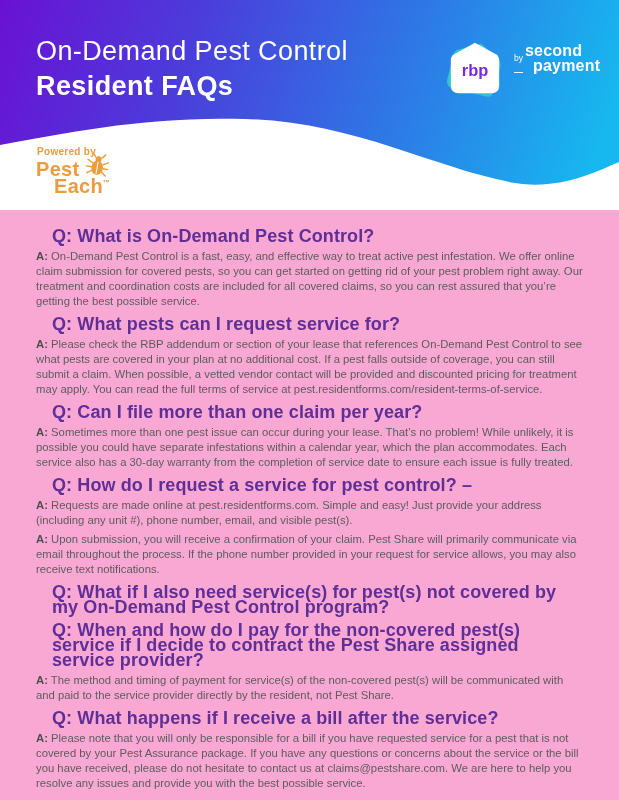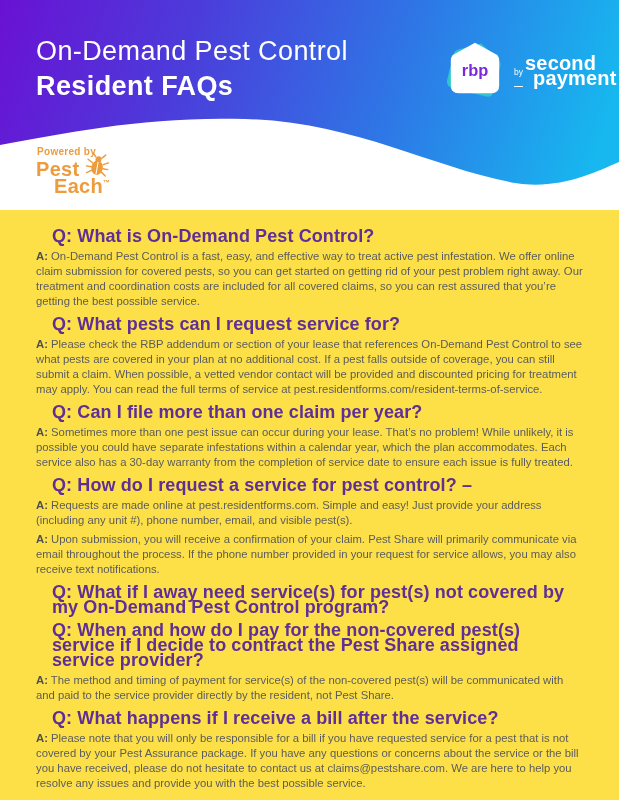--- a/index.html
+++ b/index.html
@@ -1,40 +1,40 @@
 <!DOCTYPE html>
 <html><head>
 <meta charset="utf-8">
 <style>
   html, body { margin:0; padding:0; background:#ffffff; }
   body {
     width:619px; height:800px; overflow:hidden;
     font-family:"Liberation Sans", sans-serif;
     -webkit-font-smoothing:antialiased;
   }
-  .page { position:relative; width:619px; height:800px; background:#fde047; }
+  .page { position:relative; width:619px; height:800px; background:#f9a8d4; }
 
   
   .header {
     position:relative; width:619px; height:210px;
     background:linear-gradient(108deg,#6A11D3 0%, #4B3DDB 30%, #2E77E6 62%, #17B7EF 94%);
     overflow:hidden;
   }
   .title1 {
     position:absolute; left:36px; top:36px;
     font-size:27px; font-weight:400; color:#ffffff; letter-spacing:0.4px;
   }
   .title2 {
     position:absolute; left:36px; top:71px;
     font-size:27px; font-weight:700; color:#ffffff; letter-spacing:0.4px;
   }
   .rbp-badge { position:absolute; left:446px; top:39px; width:58px; height:58px; }
-  .byline { position:absolute; left:514px; top:56px; color:#ffffff; white-space:nowrap;text-decoration:underline; }
+  .byline { position:absolute; left:514px; top:44px; color:#ffffff; white-space:nowrap;text-decoration:underline; }
   .by { font-size:8.5px; font-weight:400; vertical-align:10px; margin-right:2px; opacity:.95; }
-  .sn { display:inline-block; font-size:20px; font-weight:700; line-height:14.5px; letter-spacing:0.2px; }
+  .sn { display:inline-block; font-size:16px; font-weight:700; line-height:14.5px; letter-spacing:0.2px; }
   .sn .sn1 { display:block; }
   .sn .sn2 { display:block; margin-left:8px; }
   .wave { position:absolute; left:0; bottom:0; width:619px; height:100px; display:block; }
 
   
   .pestshare { position:absolute; left:36px; top:146px; color:#EC9B3D; }
   .powered { font-size:10px; font-weight:700; letter-spacing:0.3px; margin:0 0 1px 1px; }
   .ps-line1 { display:flex; align-items:flex-end; }
   .ps-word { font-size:20px; font-weight:800; letter-spacing:0.3px; line-height:20px; }
   .bug { margin-left:5px; margin-top:-6px; transform:rotate(10deg); }
@@ -121,21 +121,21 @@
     <div class="faq-item">
       <h3 class="question">Q: How do I request a service for pest control? –</h3>
       <p class="answer"><span class="a-prefix">A:</span> <span class="a-text">Requests are made online at pest.residentforms.com. Simple and easy! Just provide your address (including any unit #), phone number, email, and visible pest(s).</span></p>
     </div>
 
     <div class="faq-item">
       <p class="answer"><span class="a-prefix">A:</span> <span class="a-text">Upon submission, you will receive a confirmation of your claim. Pest Share will primarily communicate via email throughout the process. If the phone number provided in your request for service allows, you may also receive text notifications.</span></p>
     </div>
 
     <div class="faq-item">
-      <h3 class="question">Q: What if I away need service(s) for pest(s) not covered by my On-Demand Pest Control program?</h3>
+      <h3 class="question">Q: What if I also need service(s) for pest(s) not covered by my On-Demand Pest Control program?</h3>
     </div>
 
     <div class="faq-item">
       <h3 class="question">Q: When and how do I pay for the non-covered pest(s) service if I decide to contract the Pest Share assigned service provider?</h3>
       <p class="answer"><span class="a-prefix">A:</span> <span class="a-text">The method and timing of payment for service(s) of the non-covered pest(s) will be communicated with and paid to the service provider directly by the resident, not Pest Share.</span></p>
     </div>
 
     <div class="faq-item">
       <h3 class="question">Q: What happens if I receive a bill after the service?</h3>
       <p class="answer"><span class="a-prefix">A:</span> <span class="a-text">Please note that you will only be responsible for a bill if you have requested service for a pest that is not covered by your Pest Assurance package. If you have any questions or concerns about the service or the bill you have received, please do not hesitate to contact us at claims@pestshare.com. We are here to help you resolve any issues and provide you with the best possible service.</span></p>

